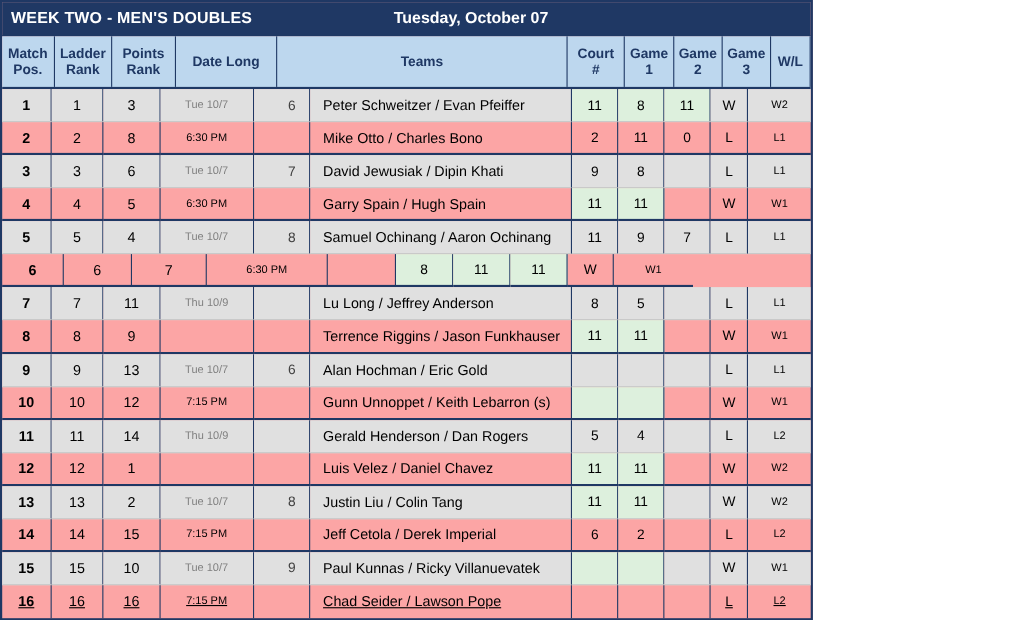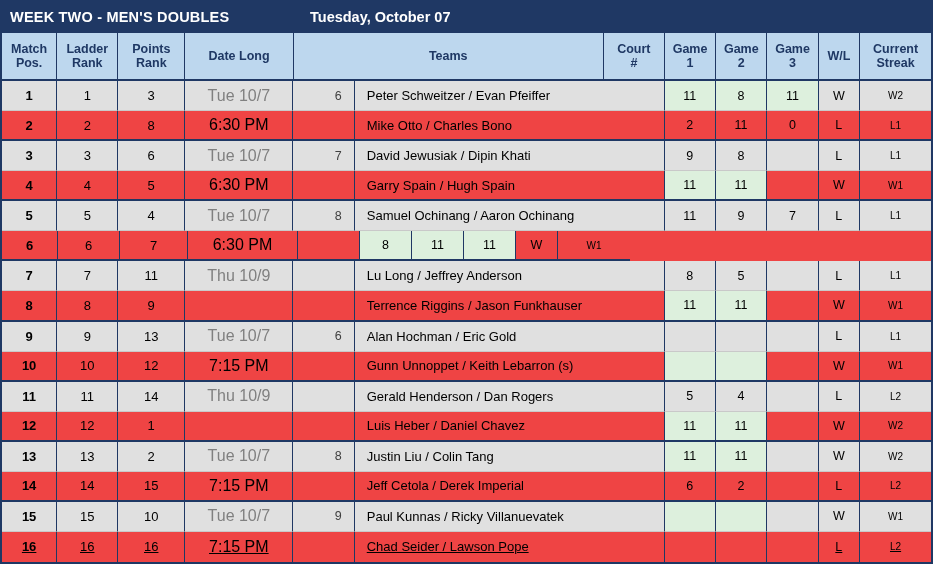--- a/index.html
+++ b/index.html
@@ -7,25 +7,25 @@
     padding: 0;
     background: #ffffff;
   }
   body {
     font-family: "Liberation Sans", sans-serif;
     width: 933px;
     height: 564px;
     overflow: hidden;
   }
   .sheet {
-    width: 933px;
+    width: 739px;
     height: 564px;
     box-sizing: border-box;
     border: 2px solid #1f3864;
-    background: #ef4444;
+    background: #fca5a5;
     display: flex;
     flex-direction: column;
   }
   
   .titlebar {
     height: 30px;
     background: #1f3864;
     color: #ffffff;
     display: flex;
     align-items: center;
@@ -37,20 +37,21 @@
     padding-left: 8px;
     font-size: 14.5px;
     font-weight: bold;
     letter-spacing: 0.2px;
     white-space: nowrap;
   }
   .titlebar .date {
     font-size: 14.5px;
     font-weight: bold;
     white-space: nowrap;
+    margin-left: 48px;
   }
   
   .headrow {
     display: flex;
     background: #bdd7ee;
     color: #1f3864;
     font-weight: bold;
     font-size: 12.5px;
     flex: 0 0 auto;
     height: 46px;
@@ -105,21 +106,21 @@
   }
   .row.shade .cell { background: #e0e0e0; }
   .row .cell.center { justify-content: center; padding: 0 2px; }
   .row .cell.num { font-weight: bold; justify-content: center; }
   .row .cell.last { border-right: none; }
   
   .row.pairend .cell { border-bottom: 2px solid #1f3864; }
   .row.lastrow .cell { border-bottom: none; text-decoration: underline; }
 
   
-  .cell.datecell { justify-content: center; color: #808080; font-size: 16px; }
+  .cell.datecell { justify-content: center; color: #808080; font-size: 10px; }
   .cell.datecell.time { color: #000000; }
   .cell.courtcell { justify-content: flex-end; padding-right: 12px; font-size: 12.5px; color: #404040; }
 
   .cell.win { background: #ddf0dd !important; }
   .cell.teams { font-size: 13px; padding-left: 12px; }
   .cell.score { justify-content: center; font-size: 12.5px; }
   .cell.wl { justify-content: center; font-size: 12.5px; }
   .cell.streak { justify-content: center; font-size: 10px; }
 </style>
 </head>
@@ -171,26 +172,20 @@
         <span>2</span>
       </div>
     </div>
     <div class="cell c-g3">
       <div>
         <span>Game</span>
         <span>3</span>
       </div>
     </div>
     <div class="cell c-wl">W/L</div>
-    <div class="cell c-streak last">
-      <div>
-        <span>Current</span>
-        <span>Streak</span>
-      </div>
-    </div>
   </div>
 
   <div class="body" id="table-body">
       <div class="row shade">
         <div class="cell c-match num">1</div>
         <div class="cell c-ladder center">1</div>
         <div class="cell c-points center">3</div>
         <div class="cell c-date datecell">Tue 10/7</div>
         <div class="cell c-court courtcell">6</div>
         <div class="cell c-teams teams">Peter Schweitzer / Evan Pfeiffer</div>
@@ -328,21 +323,21 @@
         <div class="cell c-g3 score"></div>
         <div class="cell c-wl wl">L</div>
         <div class="cell c-streak streak last">L2</div>
       </div>
       <div class="row pairend">
         <div class="cell c-match num">12</div>
         <div class="cell c-ladder center">12</div>
         <div class="cell c-points center">1</div>
         <div class="cell c-date datecell time"></div>
         <div class="cell c-court courtcell"></div>
-        <div class="cell c-teams teams">Luis Heber / Daniel Chavez</div>
+        <div class="cell c-teams teams">Luis Velez / Daniel Chavez</div>
         <div class="cell c-g1 score win">11</div>
         <div class="cell c-g2 score win">11</div>
         <div class="cell c-g3 score"></div>
         <div class="cell c-wl wl">W</div>
         <div class="cell c-streak streak last">W2</div>
       </div>
       <div class="row shade">
         <div class="cell c-match num">13</div>
         <div class="cell c-ladder center">13</div>
         <div class="cell c-points center">2</div>

